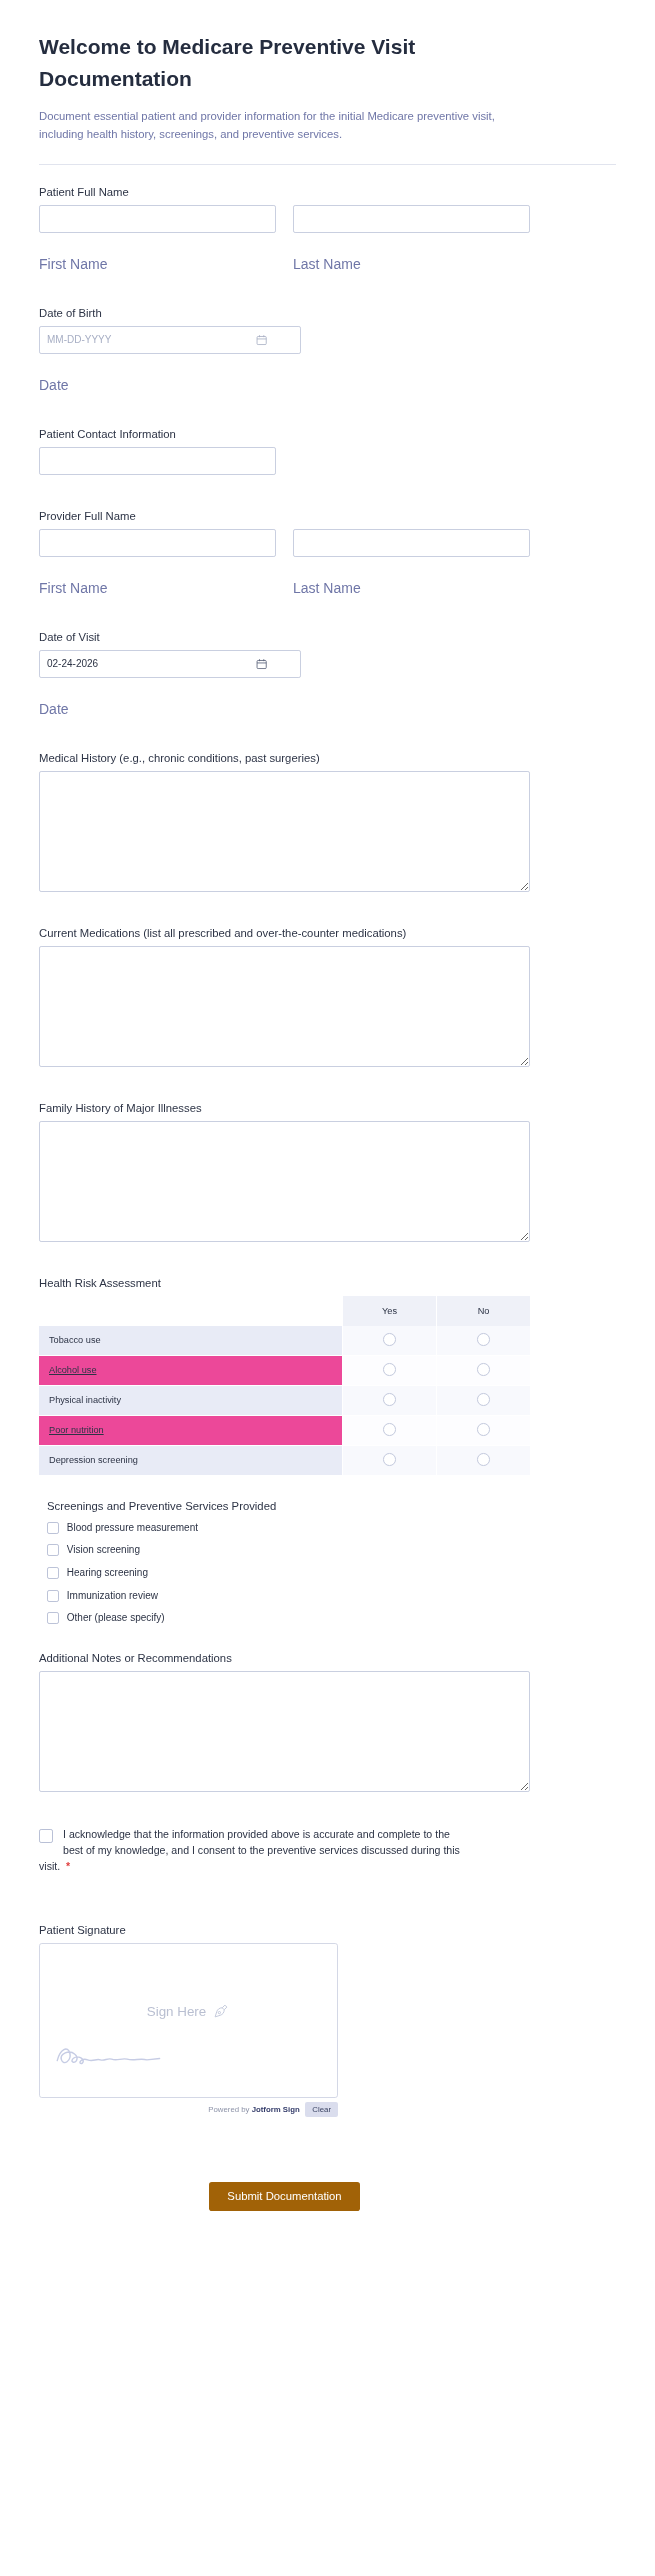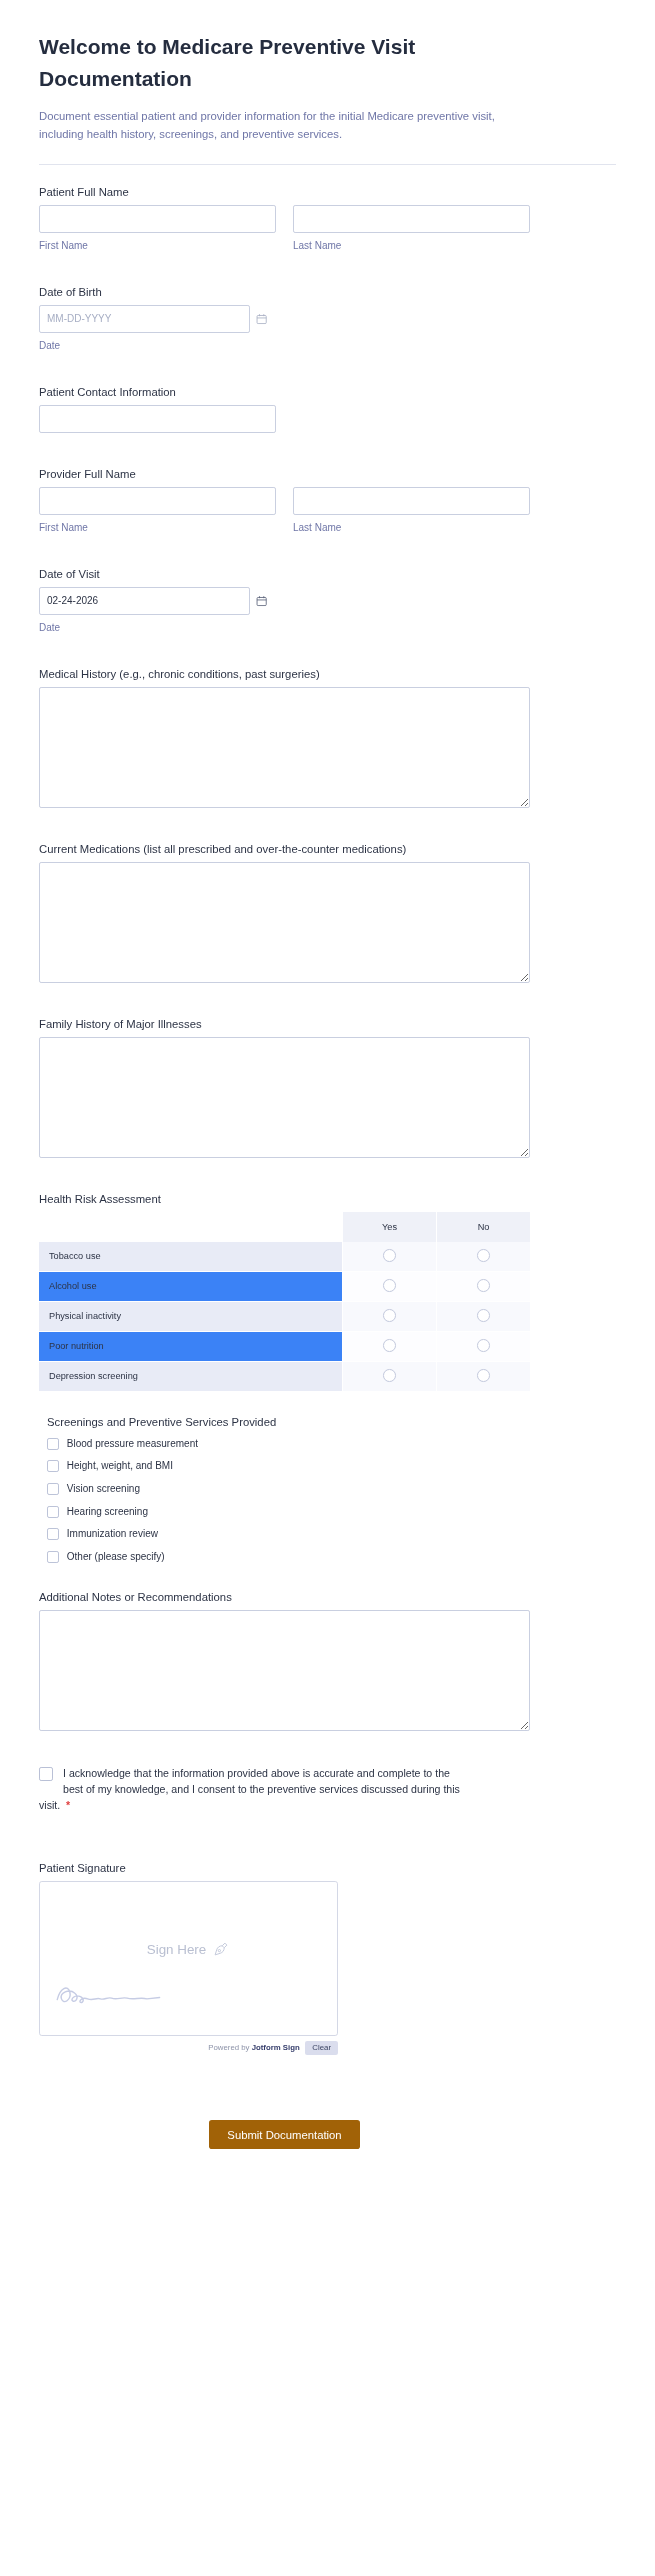--- a/index.html
+++ b/index.html
@@ -32,24 +32,24 @@
     margin: 0 0 7px 0;
   }
   .row { display: flex; gap: 17px; }
   .input {
     height: 28px; border: 0.7px solid #c9cfe0; border-radius: 2.1px;
     padding: 0 7px; font-size: 10px; color: #2c3345;
     font-family: inherit; background: #fff; outline: none;
   }
   .input::placeholder { color: #a7aec4; }
   .w-name { width: 237px; }
-  .sublabel { font-size: 10px; color: #6f76a7; margin-top: 7px; }
+  .sublabel { font-size: 14px; color: #6f76a7; margin-top: 23px; }
 
   .date-wrap { position: relative; width: 235px; }
-  .date-input { width: 211px; }
+  .date-input { width: 262px; }
   .cal-icon {
     position: absolute; right: 7px; top: 50%;
     transform: translateY(-50%);
     width: 11.3px; height: 11.3px; display: flex;
   }
   .cal-light { color: #a9b0c4; }
   .cal-dark { color: #5a6379; }
 
   .textarea {
     width: 491px; height: 121px; border: 0.7px solid #c9cfe0;
@@ -63,21 +63,21 @@
   .matrix th, .matrix td { height: 30px; padding: 0; margin-top: 38px; }
   th.corner { background: transparent; }
   th.col-head {
     background: #eff1f8; font-weight: 400; font-size: 9.2px;
     color: #2c3345; border-left: 1.4px solid #fff; text-align: center;
   }
   td.matrix-label {
     background: #e8ebf6; font-size: 9.2px; padding-left: 10px;
     border-bottom: 1.4px solid #fff; color: #2c3345; text-align: left;
   }
-  tr.alt td.matrix-label { background: #3b82f6; }
+  tr.alt td.matrix-label { background: #ec4899; text-decoration: underline; }
   td.matrix-cell {
     text-align: center; vertical-align: middle; background: #f8f9fd;
     border-bottom: 1.4px solid #fff; border-left: 1.4px solid #fff;
   }
   tr.alt td.matrix-cell { background: #fdfdff; }
   .radio {
     display: inline-block; width: 12.7px; height: 12.7px;
     border: 0.7px solid #c3c9dd; border-radius: 50%; background: #fff;
   }
 
@@ -266,24 +266,20 @@
 
   <section class="field" style="margin-bottom:28px;margin-left:8px;">
     <div class="form-label">Screenings and Preventive Services Provided</div>
     <div class="check-list">
       <div class="check-row">
         <span class="checkbox"></span>
         <span class="check-label">Blood pressure measurement</span>
       </div>
       <div class="check-row">
         <span class="checkbox"></span>
-        <span class="check-label">Height, weight, and BMI</span>
-      </div>
-      <div class="check-row">
-        <span class="checkbox"></span>
         <span class="check-label">Vision screening</span>
       </div>
       <div class="check-row">
         <span class="checkbox"></span>
         <span class="check-label">Hearing screening</span>
       </div>
       <div class="check-row">
         <span class="checkbox"></span>
         <span class="check-label">Immunization review</span>
       </div>

